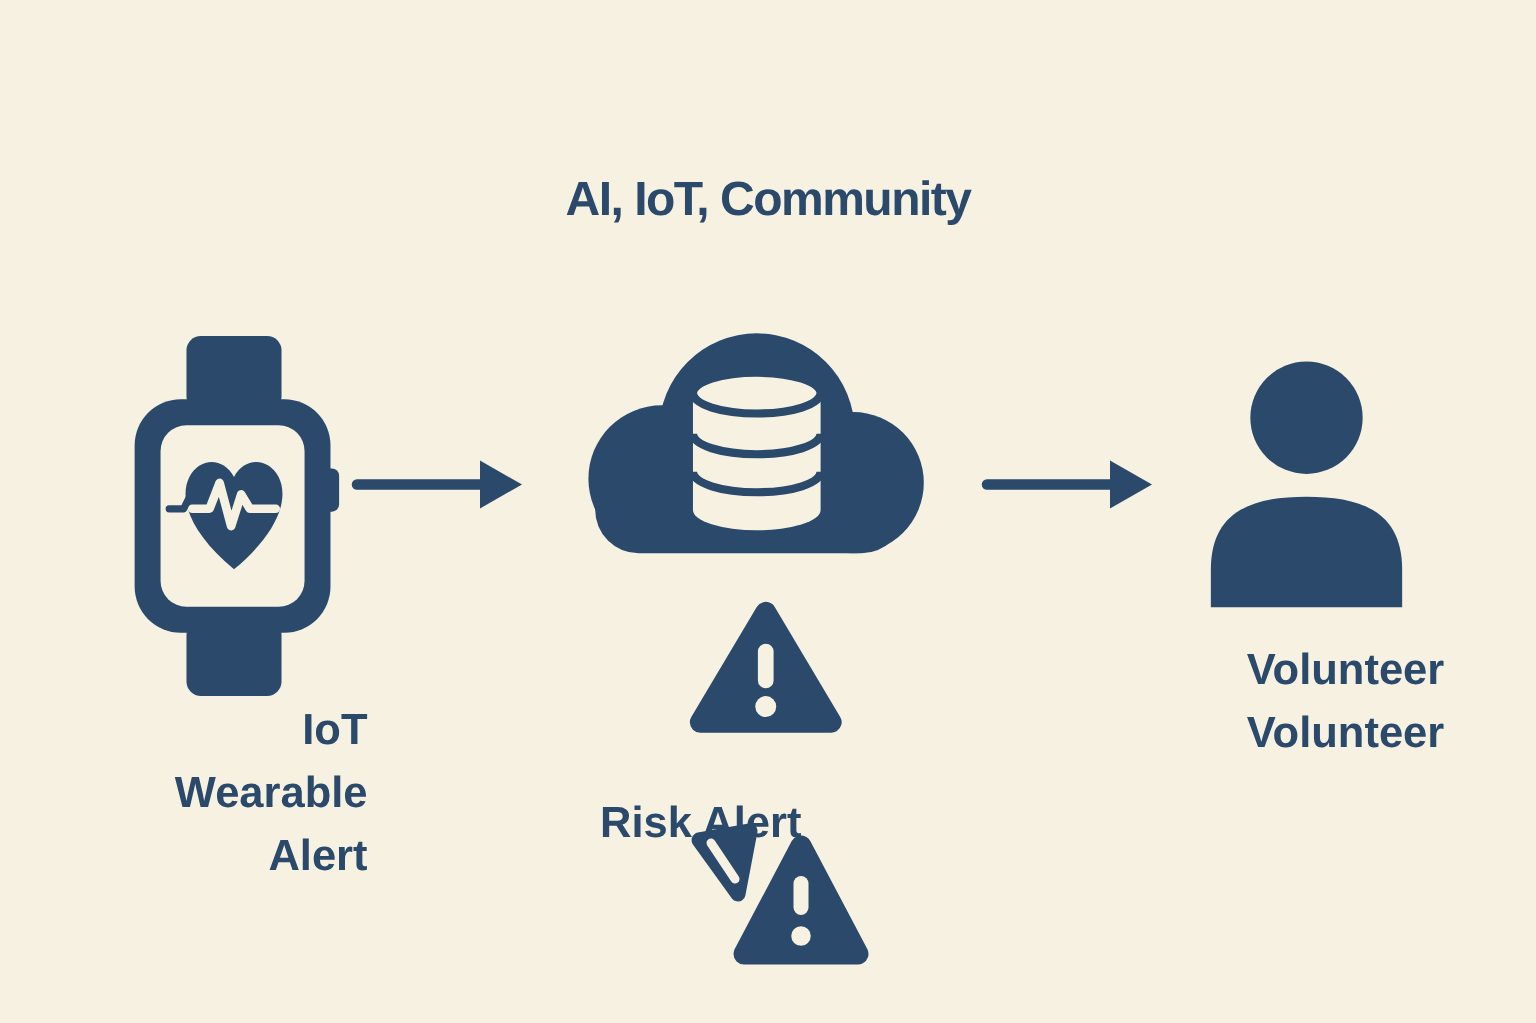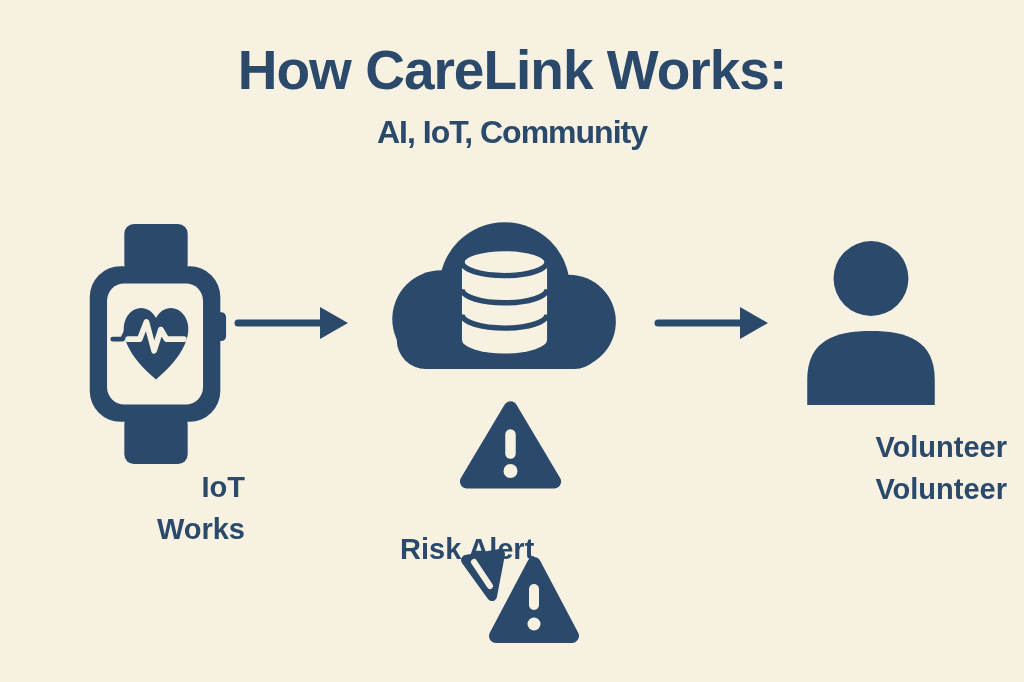--- a/index.html
+++ b/index.html
@@ -27,30 +27,29 @@
   .node-label{
     font-size:29px;font-weight:700;line-height:42px;
   }
   .wearable-label{
     top:466px;left:45px;width:200px;text-align:right;
   }
   .risk-label{
     top:528px;left:400px;width:230px;
   }
   .volunteer-label{
-    top:426px;left:787px;width:220px;text-align:right;
+    top:426px;left:787px;width:220px;text-align:center;
   }
   svg{display:block;}
 </style>
 </head>
 <body>
 
 <div class="canvas">
 
-  <div class="abs title-line1">How CareLink Works:</div>
   <div class="abs title-line2">AI, IoT, Community</div>
 
   <div class="abs" style="left:82px;top:224px;">
     <svg width="148" height="240" viewBox="0 0 150 250">
 
       <rect x="42" y="0" width="66" height="52" rx="10" fill="#2b4a6b"></rect>
 
       <rect x="42" y="198" width="66" height="52" rx="10" fill="#2b4a6b"></rect>
 
       <rect x="132" y="92" width="16" height="30" rx="5" fill="#2b4a6b"></rect>
@@ -106,21 +105,22 @@
 
   <div class="abs" style="left:795px;top:238px;">
     <svg width="152" height="167" viewBox="0 0 150 165">
       <circle cx="75" cy="40" r="37" fill="#2b4a6b"></circle>
       <path d="M12,165 L12,140 C12,101 40,92 75,92 C110,92 138,101 138,140 L138,165 Z" fill="#2b4a6b"></path>
     </svg>
   </div>
 
   <div class="abs node-label wearable-label">
     <div>IoT</div>
-    <div>Works</div>
+    <div>Wearable</div>
+    <div>Alert</div>
   </div>
 
   <div class="abs node-label risk-label">Risk Alert</div>
 
   <div class="abs node-label volunteer-label">
     <div>Volunteer</div>
     <div>Volunteer</div>
   </div>
 
   <div class="abs" style="left:452px;top:548px;">

